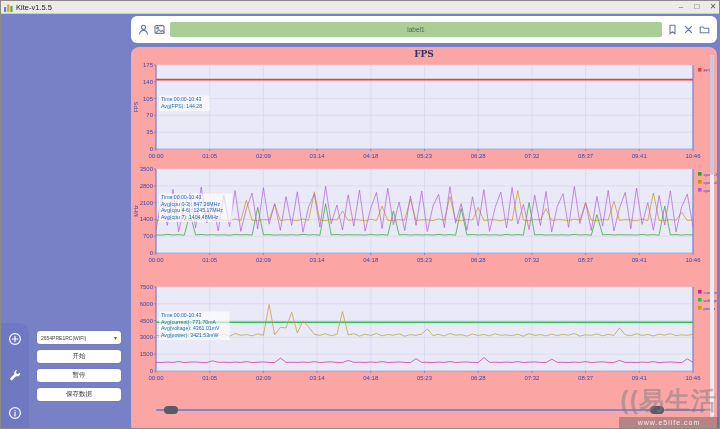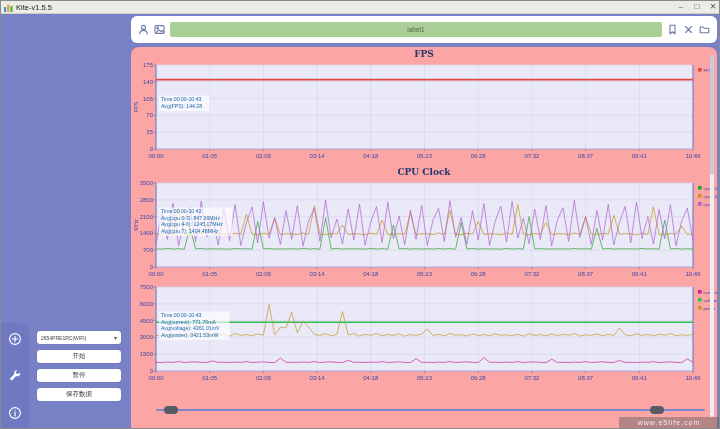--- a/index.html
+++ b/index.html
@@ -186,21 +186,20 @@
           <text x="7" y="46" font-size="5.5" fill="#3b49a8" text-anchor="middle" font-family="&quot;Liberation Sans&quot;,sans-serif" transform="rotate(-90 7 46)">FPS</text>
           <polyline points="25.0,18.7 78.7,18.7 132.4,18.7 186.1,18.7 239.8,18.7 293.5,18.7 347.2,18.7 400.9,18.7 454.6,18.7 508.3,18.7 562.0,18.7" fill="none" stroke="#e04545" stroke-width="1.8"></polyline>
           <rect x="567" y="7" width="3.6" height="3.6" fill="#e04545"></rect>
           <text x="572.4" y="10.6" font-size="4.3" fill="#3b49a8" text-anchor="start" font-family="&quot;Liberation Sans&quot;,sans-serif">FPS</text>
           <rect x="28" y="34.5" width="50.6" height="15.5" fill="rgba(255,255,255,0.65)"></rect>
           <text x="30" y="40" font-size="5.2" fill="#1d6aa8" text-anchor="start" font-family="&quot;Liberation Sans&quot;,sans-serif">Time:00:00-10:43</text>
           <text x="30" y="46.5" font-size="5.2" fill="#1d6aa8" text-anchor="start" font-family="&quot;Liberation Sans&quot;,sans-serif">Avg(FPS): 144.28</text>
         </svg>
     </div>
     <div class="chart">
-      <div class="chart-title">CPU Clock</div>
       <svg width="586" height="104" viewBox="0 0 586 104">
           <rect x="25" y="4" width="537" height="84" fill="#e9e9f8"></rect>
           <line x1="25" y1="4" x2="25" y2="88" stroke="#d4d4ec" stroke-width="0.6"></line>
           <line x1="25" y1="88" x2="25" y2="90" stroke="#6770bd" stroke-width="0.7"></line>
           <text x="25" y="97" font-size="6" fill="#3b49a8" text-anchor="middle" font-family="&quot;Liberation Sans&quot;,sans-serif">00:00</text>
           <line x1="78.7" y1="4" x2="78.7" y2="88" stroke="#d4d4ec" stroke-width="0.6"></line>
           <line x1="78.7" y1="88" x2="78.7" y2="90" stroke="#6770bd" stroke-width="0.7"></line>
           <text x="78.7" y="97" font-size="6" fill="#3b49a8" text-anchor="middle" font-family="&quot;Liberation Sans&quot;,sans-serif">01:05</text>
           <line x1="132.4" y1="4" x2="132.4" y2="88" stroke="#d4d4ec" stroke-width="0.6"></line>
           <line x1="132.4" y1="88" x2="132.4" y2="90" stroke="#6770bd" stroke-width="0.7"></line>
@@ -342,15 +341,16 @@
       <div id="slider-track">
         <div class="slider-handle" id="handle-left" style="left: 1.5%;"></div>
         <div class="slider-handle" id="handle-right" style="left: 90%;"></div>
       </div>
     </div>
     <div id="scrollbar">
       <div id="scroll-thumb"></div>
     </div>
   </div>
 
+  <div id="watermark">((易生活</div>
   <div id="watermark-url">www.e5life.com</div>
 
 </div>
 
 </body></html>

